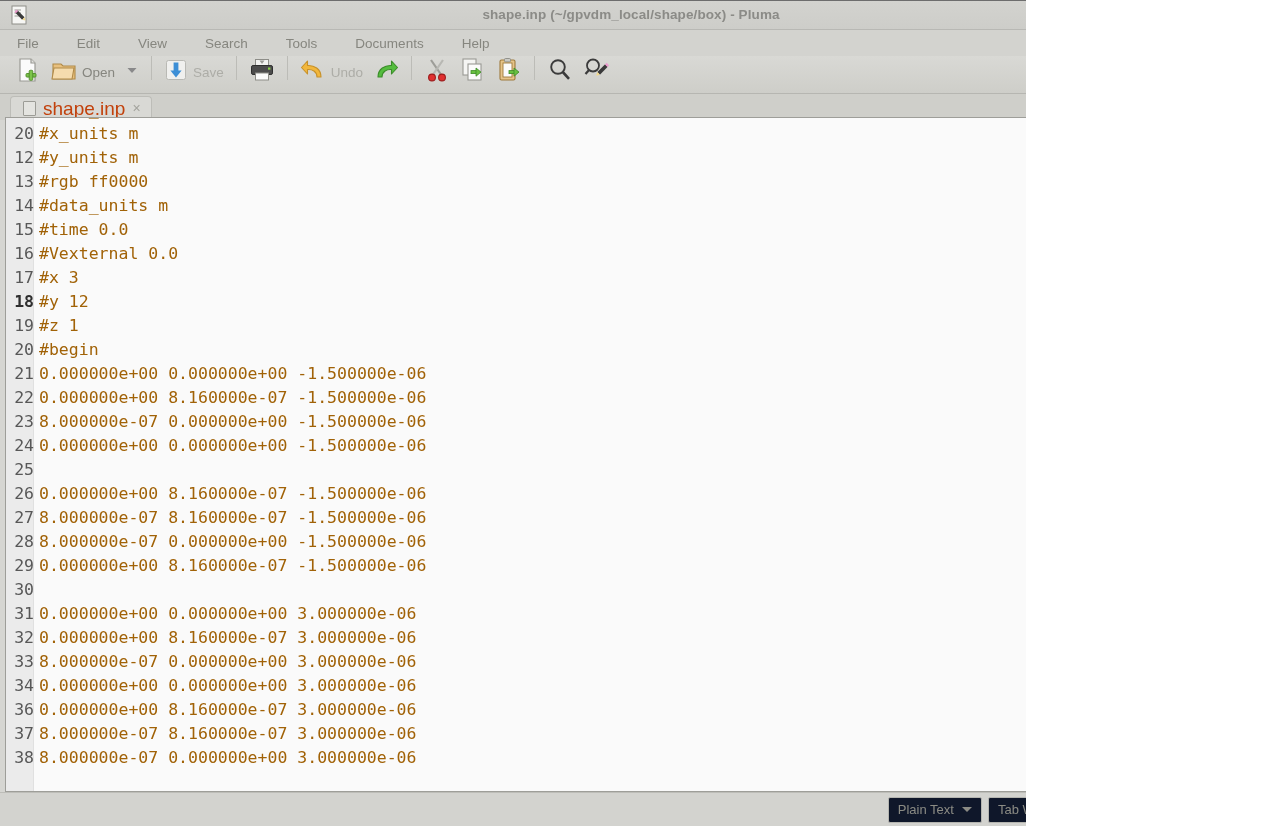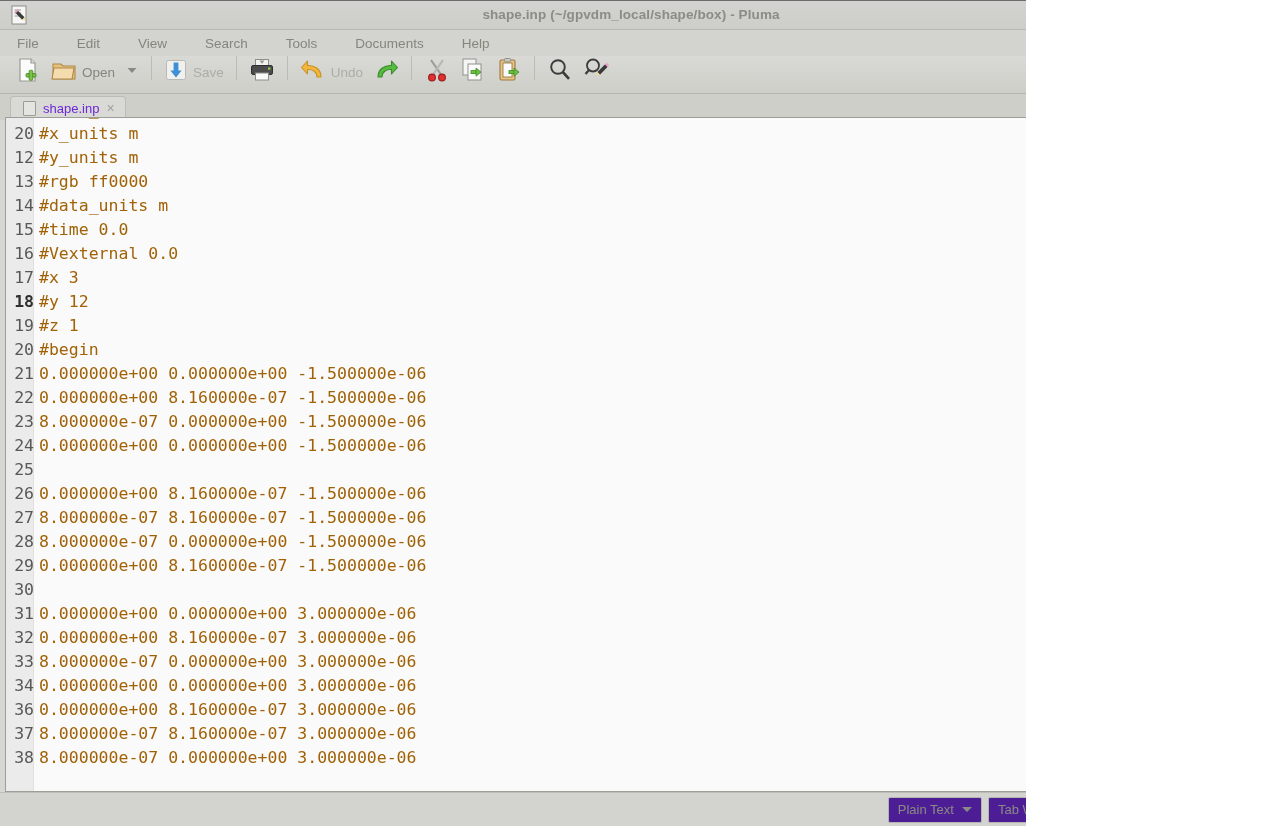--- a/index.html
+++ b/index.html
@@ -142,22 +142,22 @@
     border-radius: 4px 4px 0 0;
     box-sizing: border-box;
   }
   .tab-doc-icon {
     width: 11px; height: 13px;
     border: 1.5px solid #9c9c96;
     border-radius: 1px;
     background: #e4e4e0;
   }
   .tab-label {
-    font-size: 13px;
-    color: #6d28d9;
+    font-size: 19px;
+    color: #c2410c;
     user-select: none;
   }
   .tab-close {
     font-size: 14px;
     color: #a3a39d;
     line-height: 1;
     padding-bottom: 1px;
   }
 
   
@@ -221,21 +221,21 @@
     box-sizing: border-box;
   }
   .sb-combo {
     display: flex;
     align-items: center;
     gap: 8px;
     height: 24px;
     padding: 0 9px;
     border: 1px solid #b5b5b0;
     border-radius: 2px;
-    background: #4c1d95;
+    background: #0f172a;
     margin-right: 6px;
   }
   .sb-text {
     font-size: 13px;
     color: #8b8b84;
     user-select: none;
     white-space: nowrap;
   }
   .sb-plain {
     font-size: 13px;

